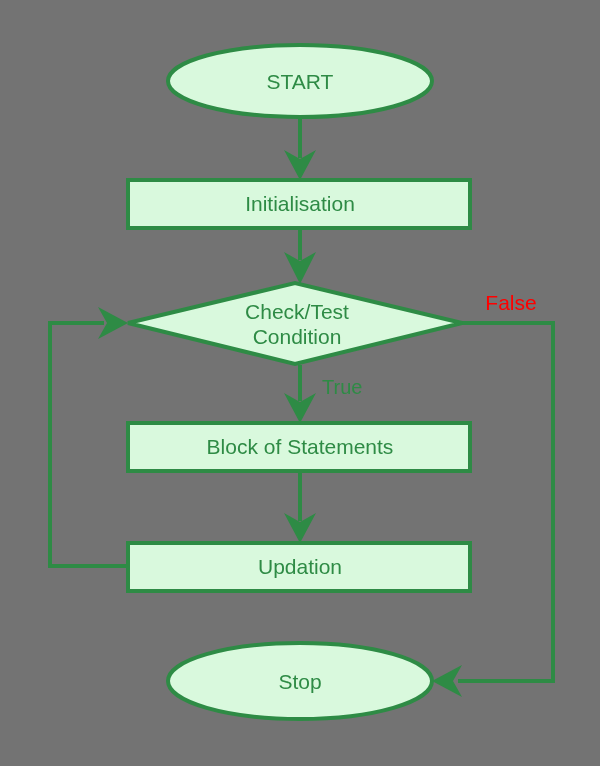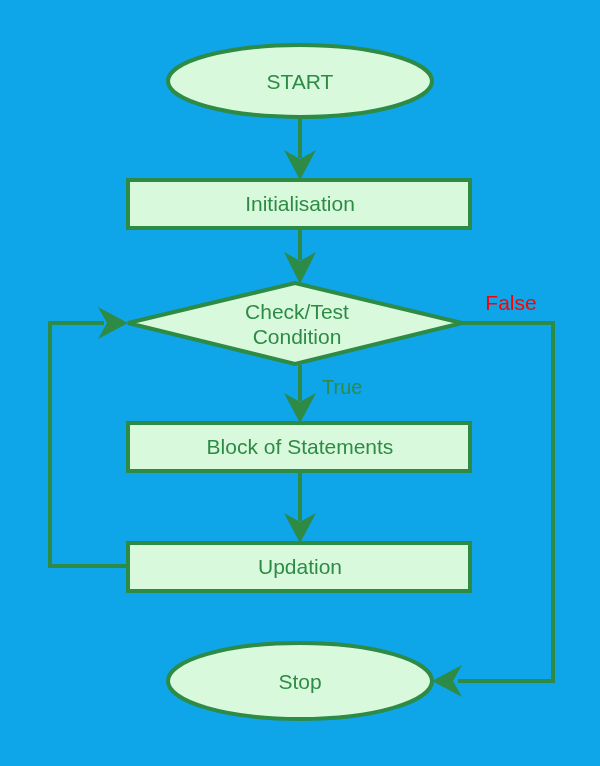--- a/index.html
+++ b/index.html
@@ -8,21 +8,21 @@
     padding: 0;
     background: #ffffff;
   }
   body {
     font-family: "Liberation Sans", sans-serif;
   }
   #canvas-wrap {
     position: relative;
     width: 600px;
     height: 766px;
-    background: #0ea5e9;
+    background: #737373;
     overflow: hidden;
   }
   svg#flowchart {
     display: block;
     width: 600px;
     height: 766px;
   }
   .node-shape {
     fill: #d9f9dd;
     stroke: #2e8b45;

